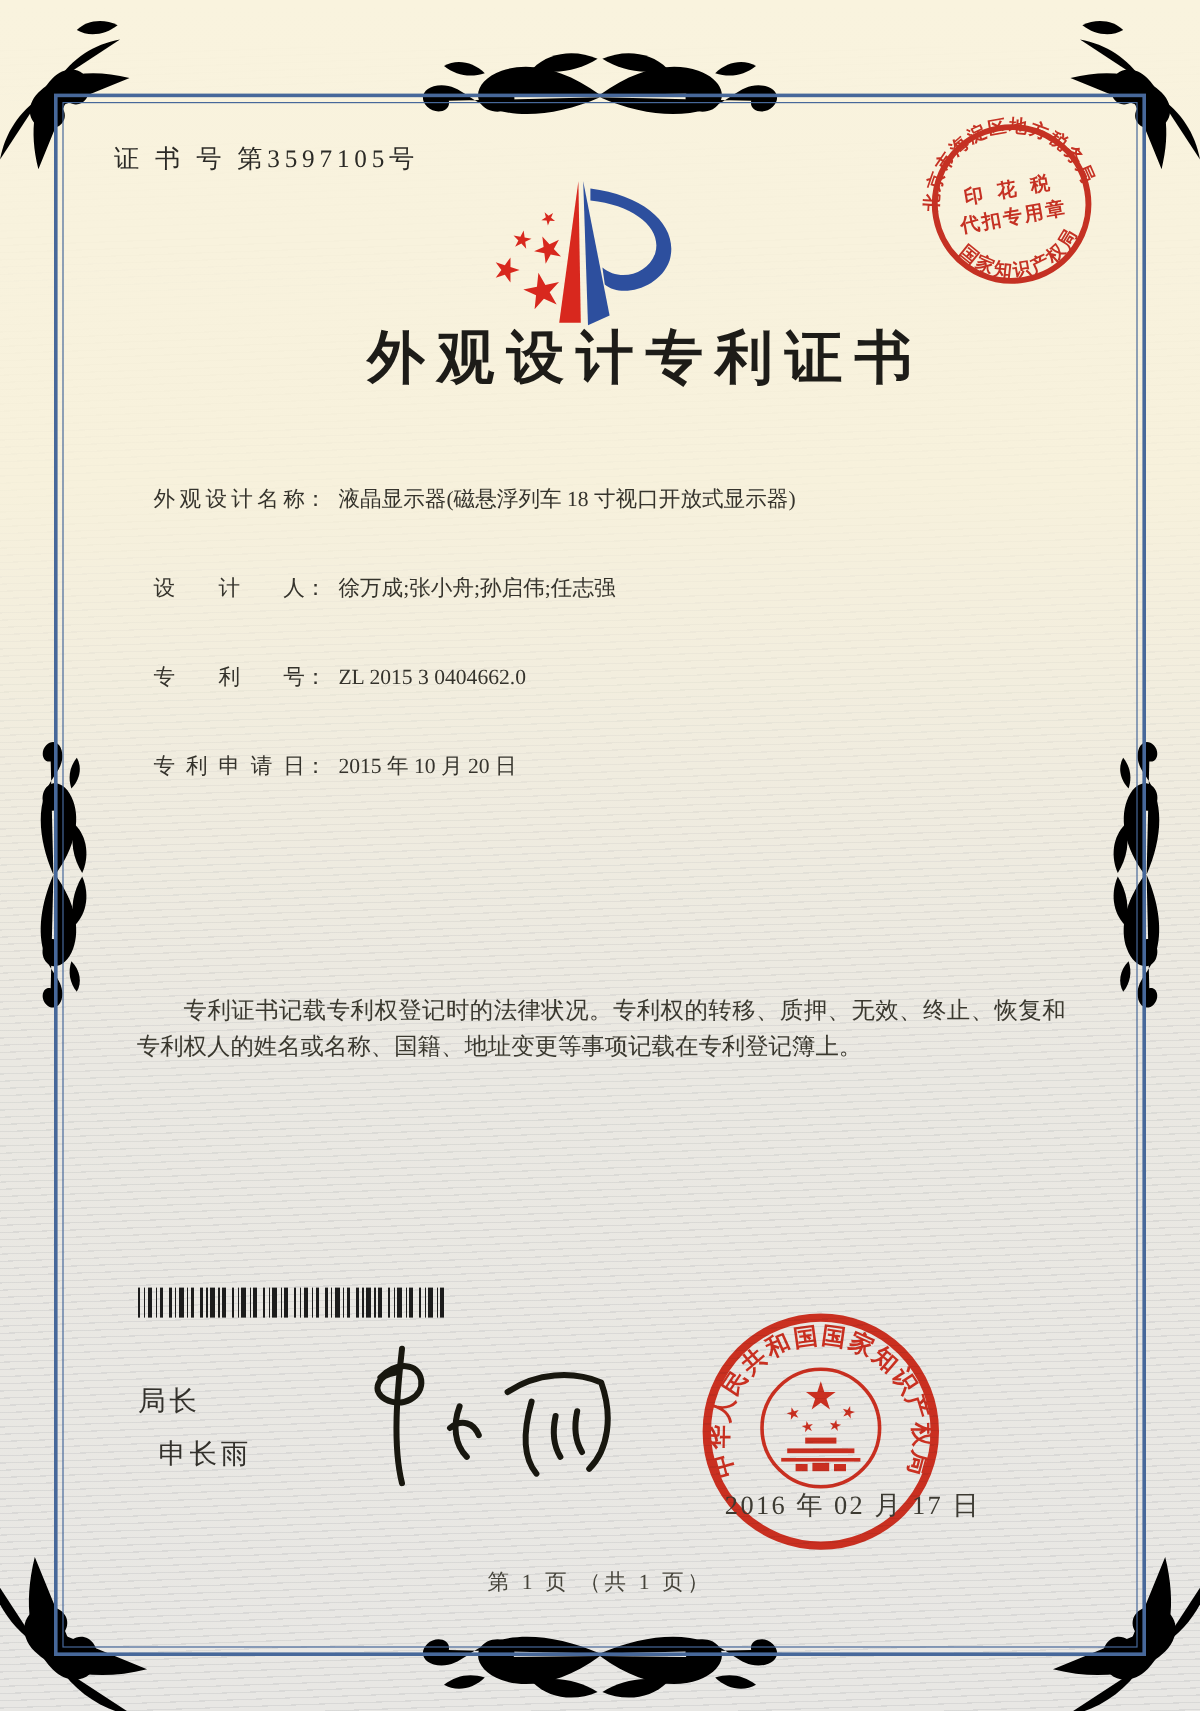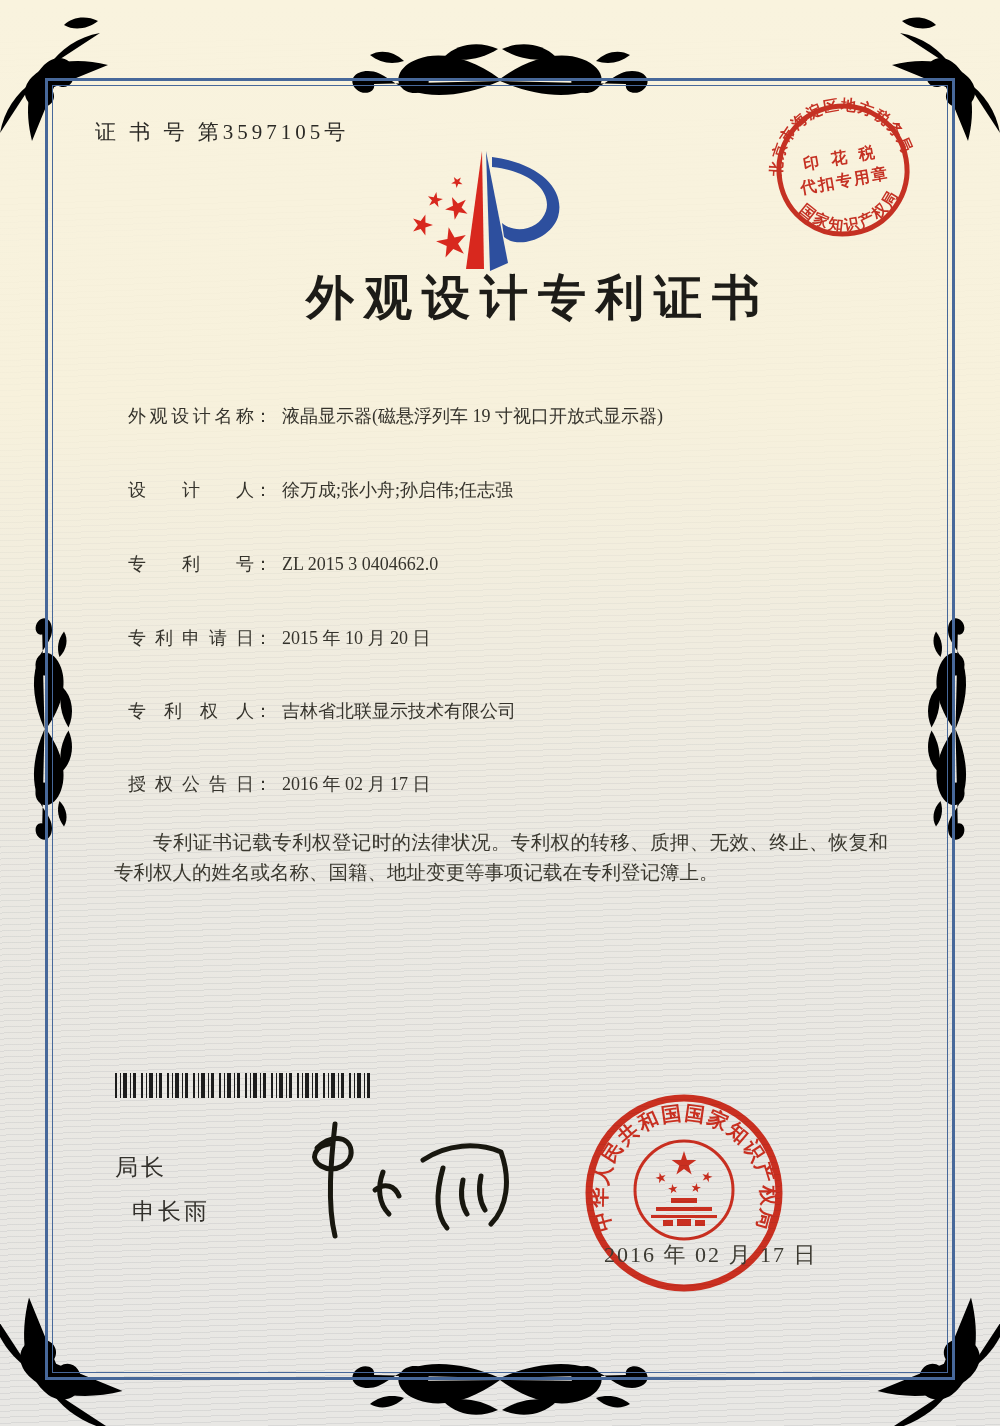--- a/index.html
+++ b/index.html
@@ -137,36 +137,30 @@
       <polygon transform="translate(22,80) scale(11) rotate(18)" points="0,-1 0.225,-0.309 0.951,-0.309 0.363,0.118 0.588,0.809 0,0.382 -0.588,0.809 -0.363,0.118 -0.951,-0.309 -0.225,-0.309"></polygon>
       <polygon transform="translate(57,63) scale(12) rotate(-25)" points="0,-1 0.225,-0.309 0.951,-0.309 0.363,0.118 0.588,0.809 0,0.382 -0.588,0.809 -0.363,0.118 -0.951,-0.309 -0.225,-0.309"></polygon>
       <polygon transform="translate(35,55) scale(8) rotate(10)" points="0,-1 0.225,-0.309 0.951,-0.309 0.363,0.118 0.588,0.809 0,0.382 -0.588,0.809 -0.363,0.118 -0.951,-0.309 -0.225,-0.309"></polygon>
       <polygon transform="translate(57,37) scale(6) rotate(40)" points="0,-1 0.225,-0.309 0.951,-0.309 0.363,0.118 0.588,0.809 0,0.382 -0.588,0.809 -0.363,0.118 -0.951,-0.309 -0.225,-0.309"></polygon>
     </g>
   </svg>
 
   <div class="title">外观设计专利证书</div>
 
   <div class="field f1">
-    <span class="flabel">外观设计名称</span><span class="fcolon">：</span><span class="fvalue">液晶显示器(磁悬浮列车 19 寸视口开放式显示器)</span>
+    <span class="flabel">外观设计名称</span><span class="fcolon">：</span><span class="fvalue">液晶显示器(磁悬浮列车 18 寸视口开放式显示器)</span>
   </div>
   <div class="field f2">
     <span class="flabel">设 计 人</span><span class="fcolon">：</span><span class="fvalue">徐万成;张小舟;孙启伟;任志强</span>
   </div>
   <div class="field f3">
     <span class="flabel">专 利 号</span><span class="fcolon">：</span><span class="fvalue">ZL 2015 3 0404662.0</span>
   </div>
   <div class="field f4">
     <span class="flabel">专利申请日</span><span class="fcolon">：</span><span class="fvalue">2015 年 10 月 20 日</span>
-  </div>
-  <div class="field f5">
-    <span class="flabel">专 利 权 人</span><span class="fcolon">：</span><span class="fvalue">吉林省北联显示技术有限公司</span>
-  </div>
-  <div class="field f6">
-    <span class="flabel">授权公告日</span><span class="fcolon">：</span><span class="fvalue">2016 年 02 月 17 日</span>
   </div>
 
   <div class="paras">
     <p>专利证书记载专利权登记时的法律状况。专利权的转移、质押、无效、终止、恢复和专利权人的姓名或名称、国籍、地址变更等事项记载在专利登记簿上。</p>
   </div>
 
   <div class="barcode"></div>
 
   <div class="director-title">局长</div>
   <div class="director-name">申长雨</div>
@@ -197,13 +191,14 @@
         <rect x="77" y="119" width="56" height="4"></rect>
         <rect x="72" y="127" width="66" height="3"></rect>
         <rect x="84" y="132" width="10" height="6"></rect>
         <rect x="116" y="132" width="10" height="6"></rect>
         <rect x="98" y="131" width="14" height="7"></rect>
       </g>
     </g>
   </svg>
   <div class="seal-date">2016 年 02 月 17 日</div>
 
+  <div class="footer">第 1 页 （共 1 页）</div>
 </div>
 
 </body></html>

